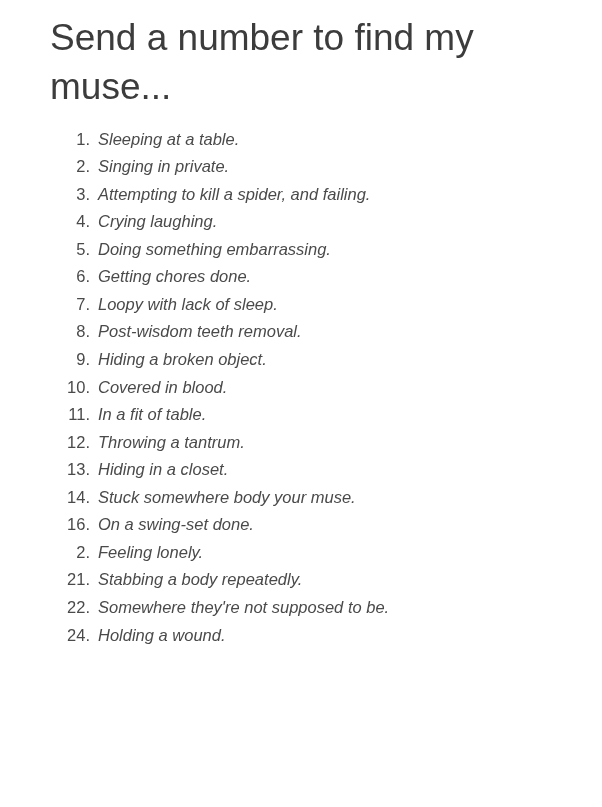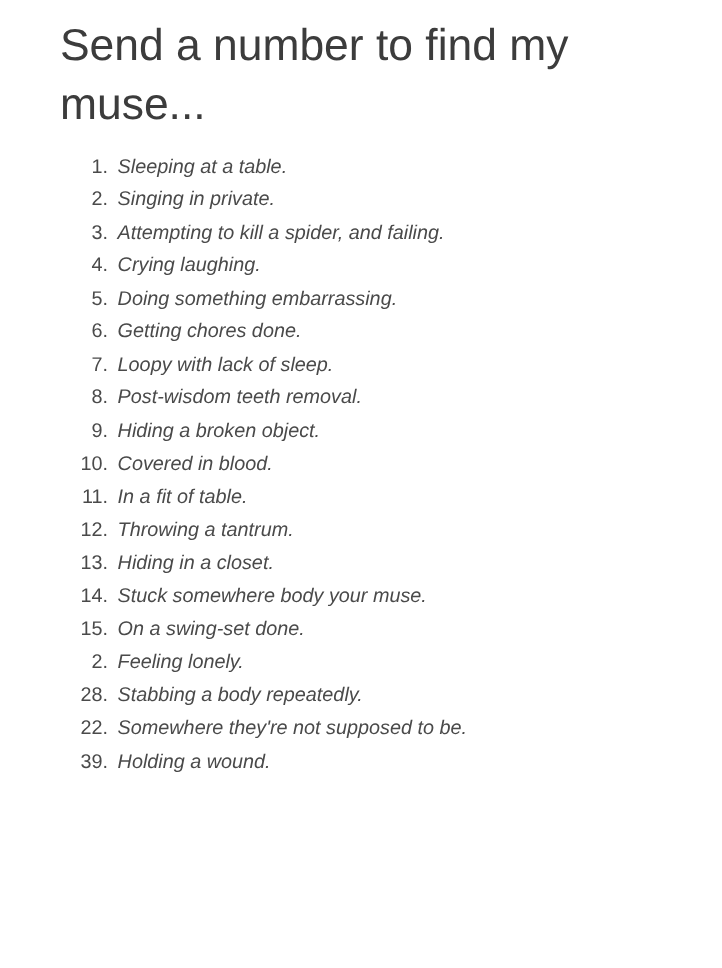--- a/index.html
+++ b/index.html
@@ -112,33 +112,33 @@
       </li>
       <li>
         <span class="num">13.</span>
         <span class="txt">Hiding in a closet.</span>
       </li>
       <li>
         <span class="num">14.</span>
         <span class="txt">Stuck somewhere body your muse.</span>
       </li>
       <li>
-        <span class="num">15.</span>
+        <span class="num">16.</span>
         <span class="txt">On a swing-set done.</span>
       </li>
       <li>
         <span class="num">2.</span>
         <span class="txt">Feeling lonely.</span>
       </li>
       <li>
-        <span class="num">28.</span>
+        <span class="num">21.</span>
         <span class="txt">Stabbing a body repeatedly.</span>
       </li>
       <li>
         <span class="num">22.</span>
         <span class="txt">Somewhere they're not supposed to be.</span>
       </li>
       <li>
-        <span class="num">39.</span>
+        <span class="num">24.</span>
         <span class="txt">Holding a wound.</span>
       </li>
     </ol>
 </div>
 
 </body></html>

